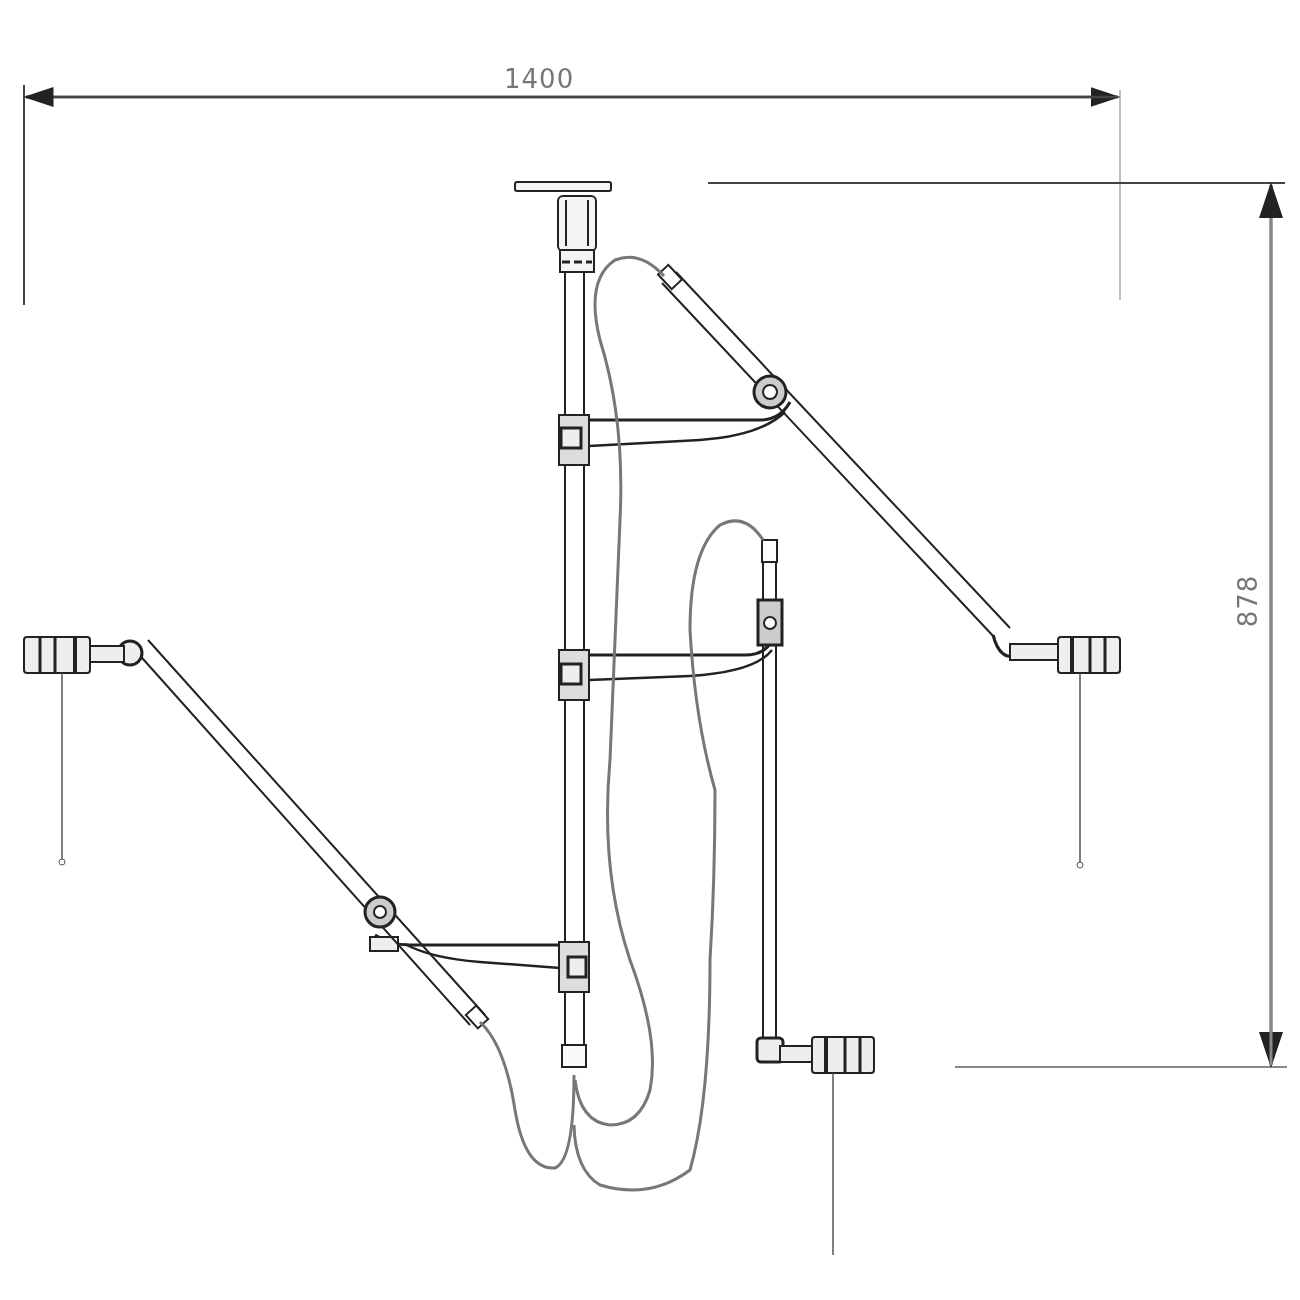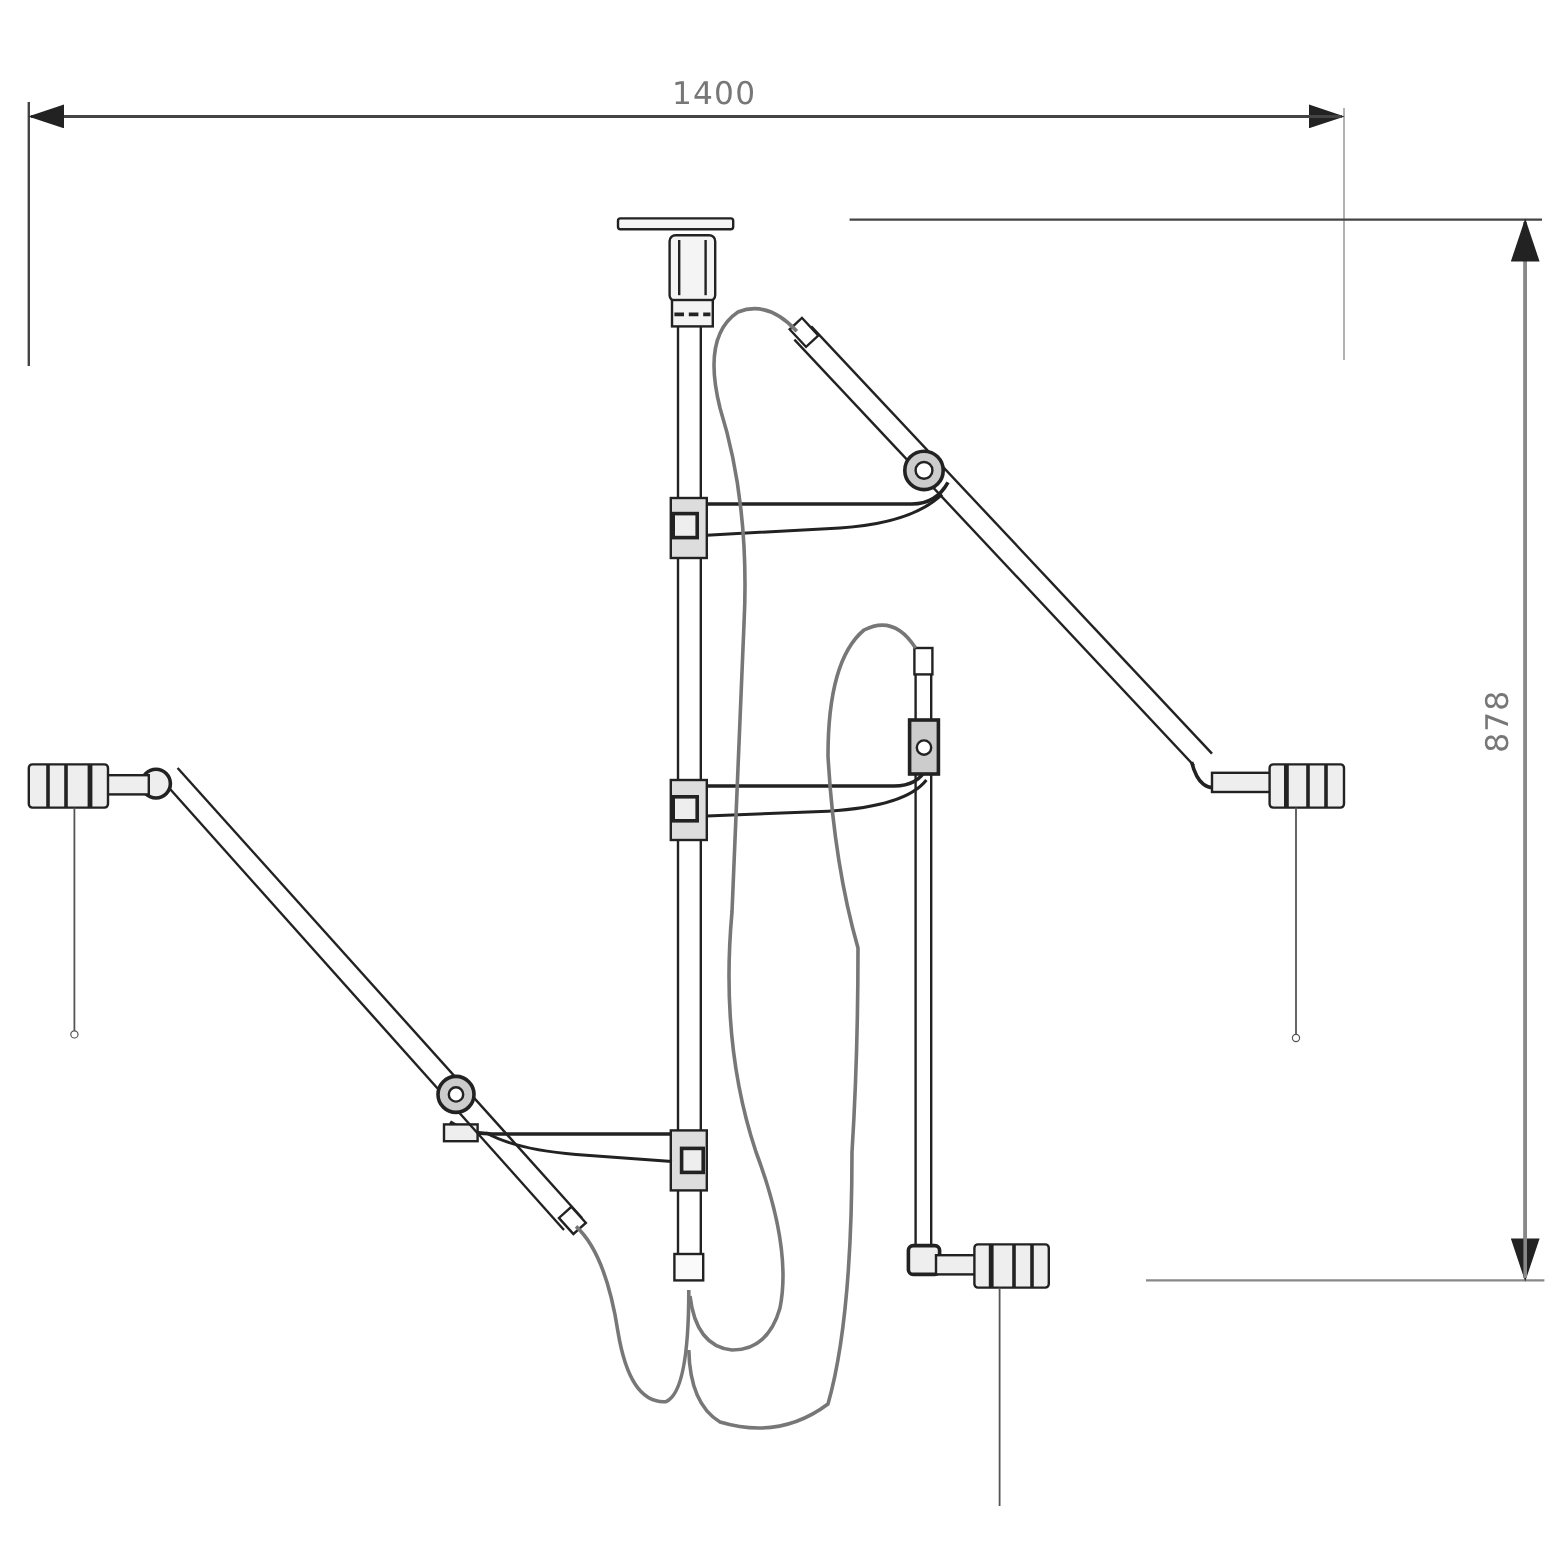--- a/index.html
+++ b/index.html
@@ -1,19 +1,19 @@
 <!DOCTYPE html>
 <html><head>
   <meta charset="utf-8">
   <style>
     html, body { margin: 0; padding: 0; background: #ffffff; }
     body { width: 1300px; height: 1300px; overflow: hidden; position: relative; font-family: "DejaVu Sans", sans-serif; }
     #drawing { position: absolute; left: 0; top: 0; width: 1300px; height: 1300px; }
     .dim-text { position: absolute; font-family: "DejaVu Sans", sans-serif; color: #777777; font-size: 26px; letter-spacing: 1px; }
-    #dim-width-label { left: 560px; top: 64px; }
+    #dim-width-label { left: 504px; top: 64px; }
     #dim-height-label { left: 1222px; top: 586px; transform: rotate(-90deg); transform-origin: center; }
   </style>
 </head>
 <body>
 
 <svg id="drawing" viewBox="0 0 1300 1300" xmlns="http://www.w3.org/2000/svg">
   <defs>
     <marker id="arrow" markerWidth="12" markerHeight="8" refX="11" refY="4" orient="auto">
       <path d="M0,0 L12,4 L0,8 z" fill="#222"></path>
     </marker>

